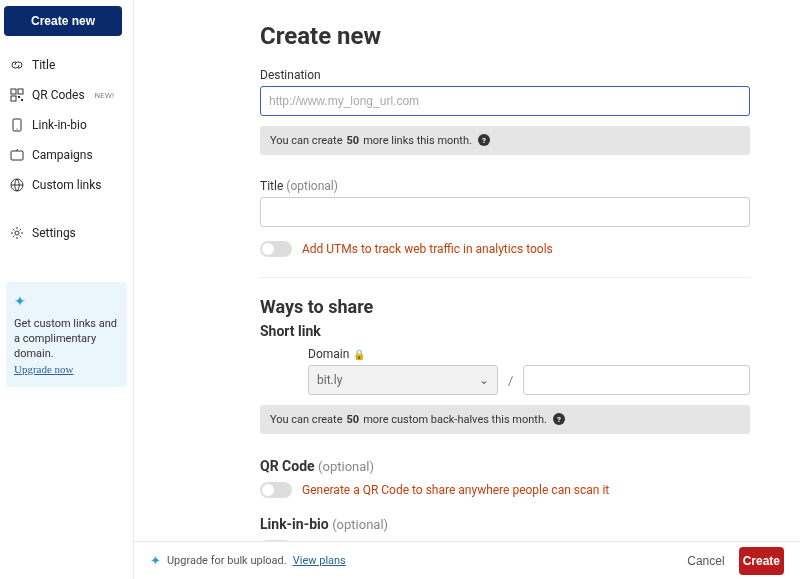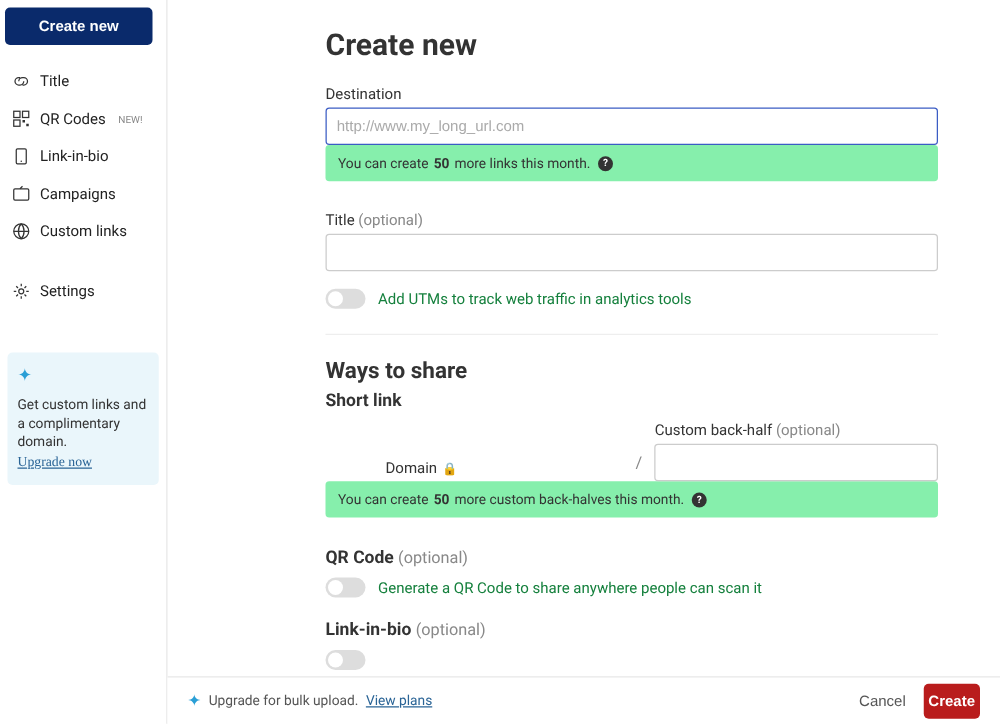--- a/index.html
+++ b/index.html
@@ -86,38 +86,38 @@
     width: 100%;
     border: 1.5px solid #3b5cc4;
     border-radius: 3px;
     padding: 7px 8px;
     font-size: 12px;
     color:#333;
     outline:none;
   }
   .text-input.plain { border: 1px solid #ccc; }
   .info-banner {
-    background: #86efac;
+    background: #e5e5e5;
     border-radius: 3px;
     padding: 8px 10px;
     font-size: 11px;
     color: #333;
+    margin-top: 10px;
     display:flex;
-    align-items:center;
     gap:4px;
   }
   .info-banner .num { font-weight:700;}
   .help-icon {
     width:12px;height:12px;border-radius:50%;background:#333;color:#fff;
     display:inline-flex;align-items:center;justify-content:center;font-size:8px;font-weight:700;
     margin-left:2px;
   }
   .section-gap { margin-top: 24px; }
   .toggle-row {
-    display:flex;align-items:center;gap:10px;margin-top:14px;font-size:12px;color:#15803d;
+    display:flex;align-items:center;gap:10px;margin-top:14px;font-size:12px;color:#c2410c;
   }
   .toggle {
     width:32px;height:16px;border-radius:10px;background:#ddd;position:relative;flex-shrink:0;cursor:pointer;
   }
   .toggle::after{content:"";position:absolute;left:2px;top:2px;width:12px;height:12px;background:#fff;border-radius:50%;}
   .divider { border-top:1px solid #eee; margin:20px 0 18px 0;}
   h2 {
     font-size: 18px;font-weight:700;margin-bottom:6px;
   }
   h3 { font-size:14px;font-weight:700;margin-bottom:8px;}
@@ -245,27 +245,27 @@
   <div class="divider"></div>
 
   <h2>Ways to share</h2>
   <h3>Short link</h3>
 
   <div class="row">
     <div class="domain-col">
       <label class="field-label">
         <span>Domain</span><span class="lock-icon">🔒</span>
       </label>
+      <div class="select-box">
+        <span>bit.ly</span>
+        <span>⌄</span>
+      </div>
     </div>
     <div class="slash">/</div>
     <div class="col">
-      <label class="field-label">
-        <span>Custom back-half</span>
-        <span class="opt">(optional)</span>
-      </label>
       <input class="text-input plain" type="text" style="">
     </div>
   </div>
 
   <div class="info-banner">
     <span>You can create </span>
     <span class="num">50</span>
     <span> more custom back-halves this month.</span>
     <span class="help-icon">?</span>
   </div>

